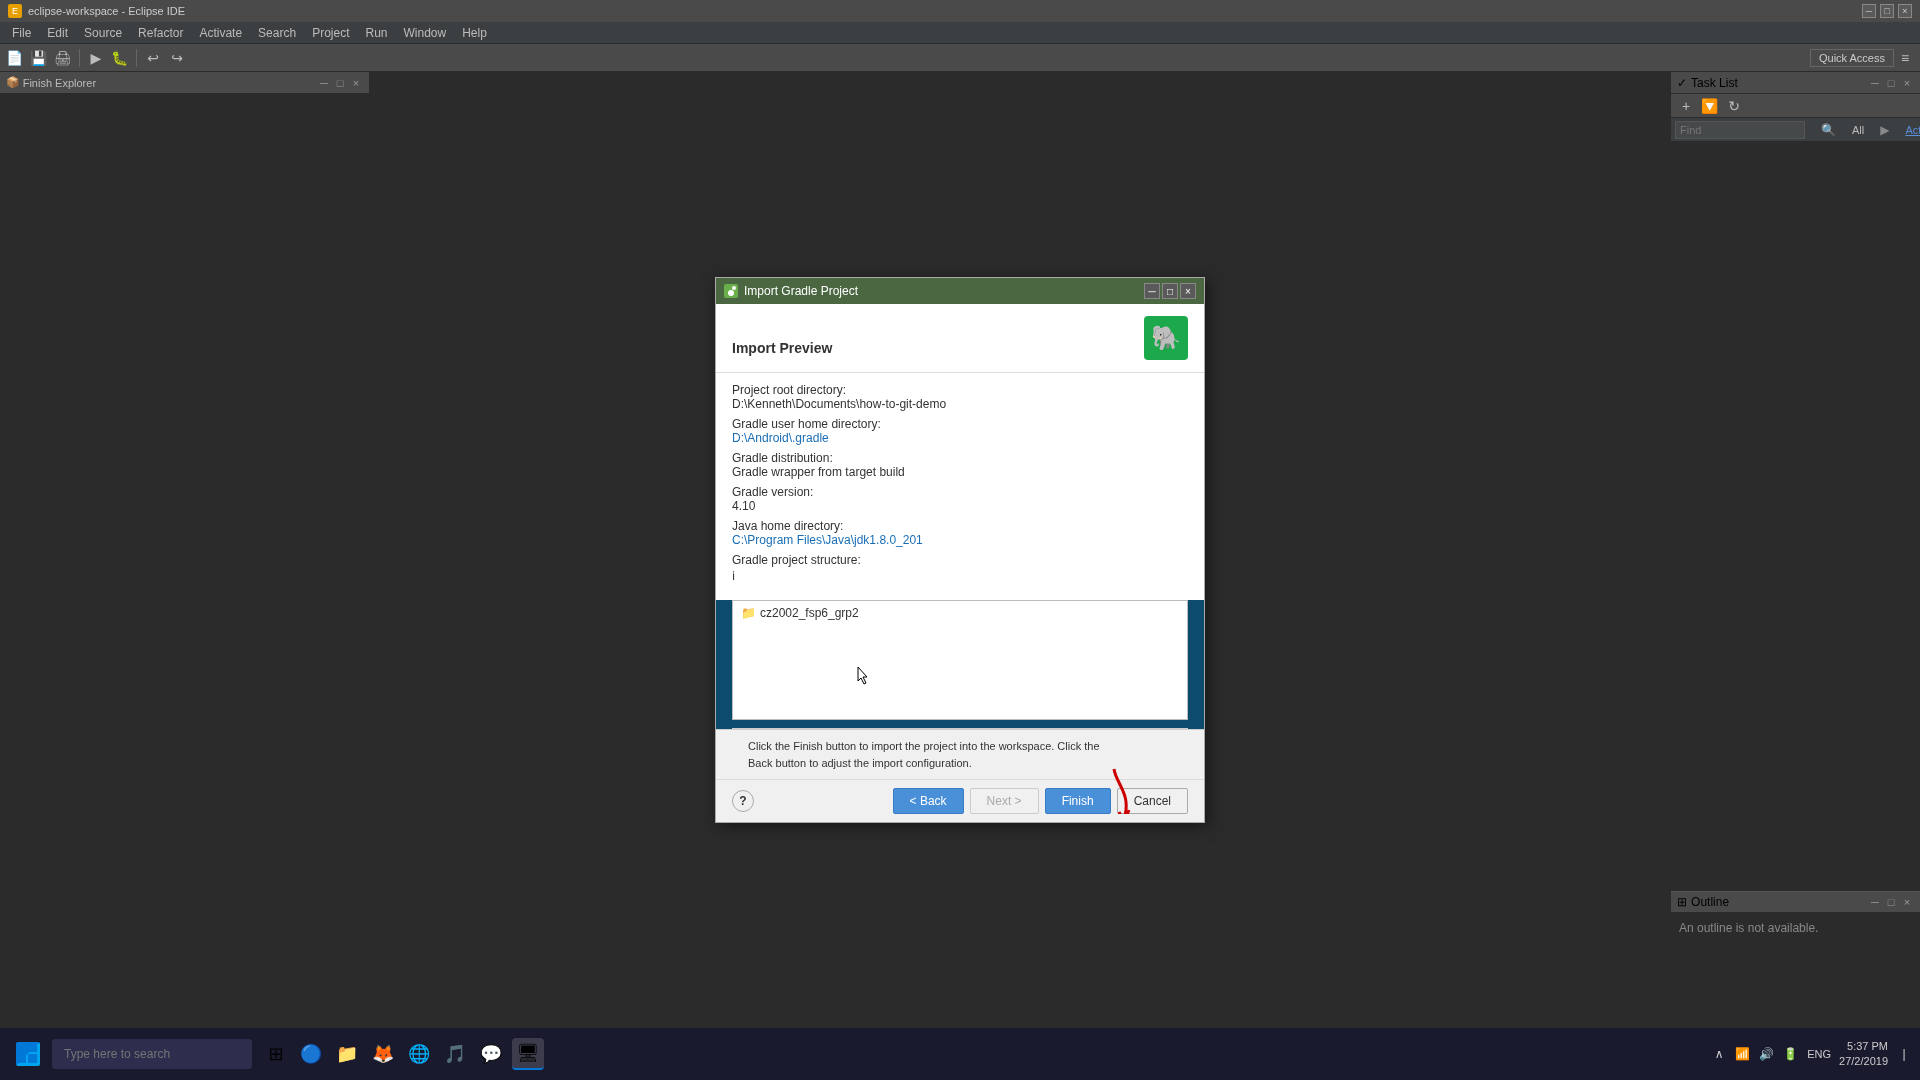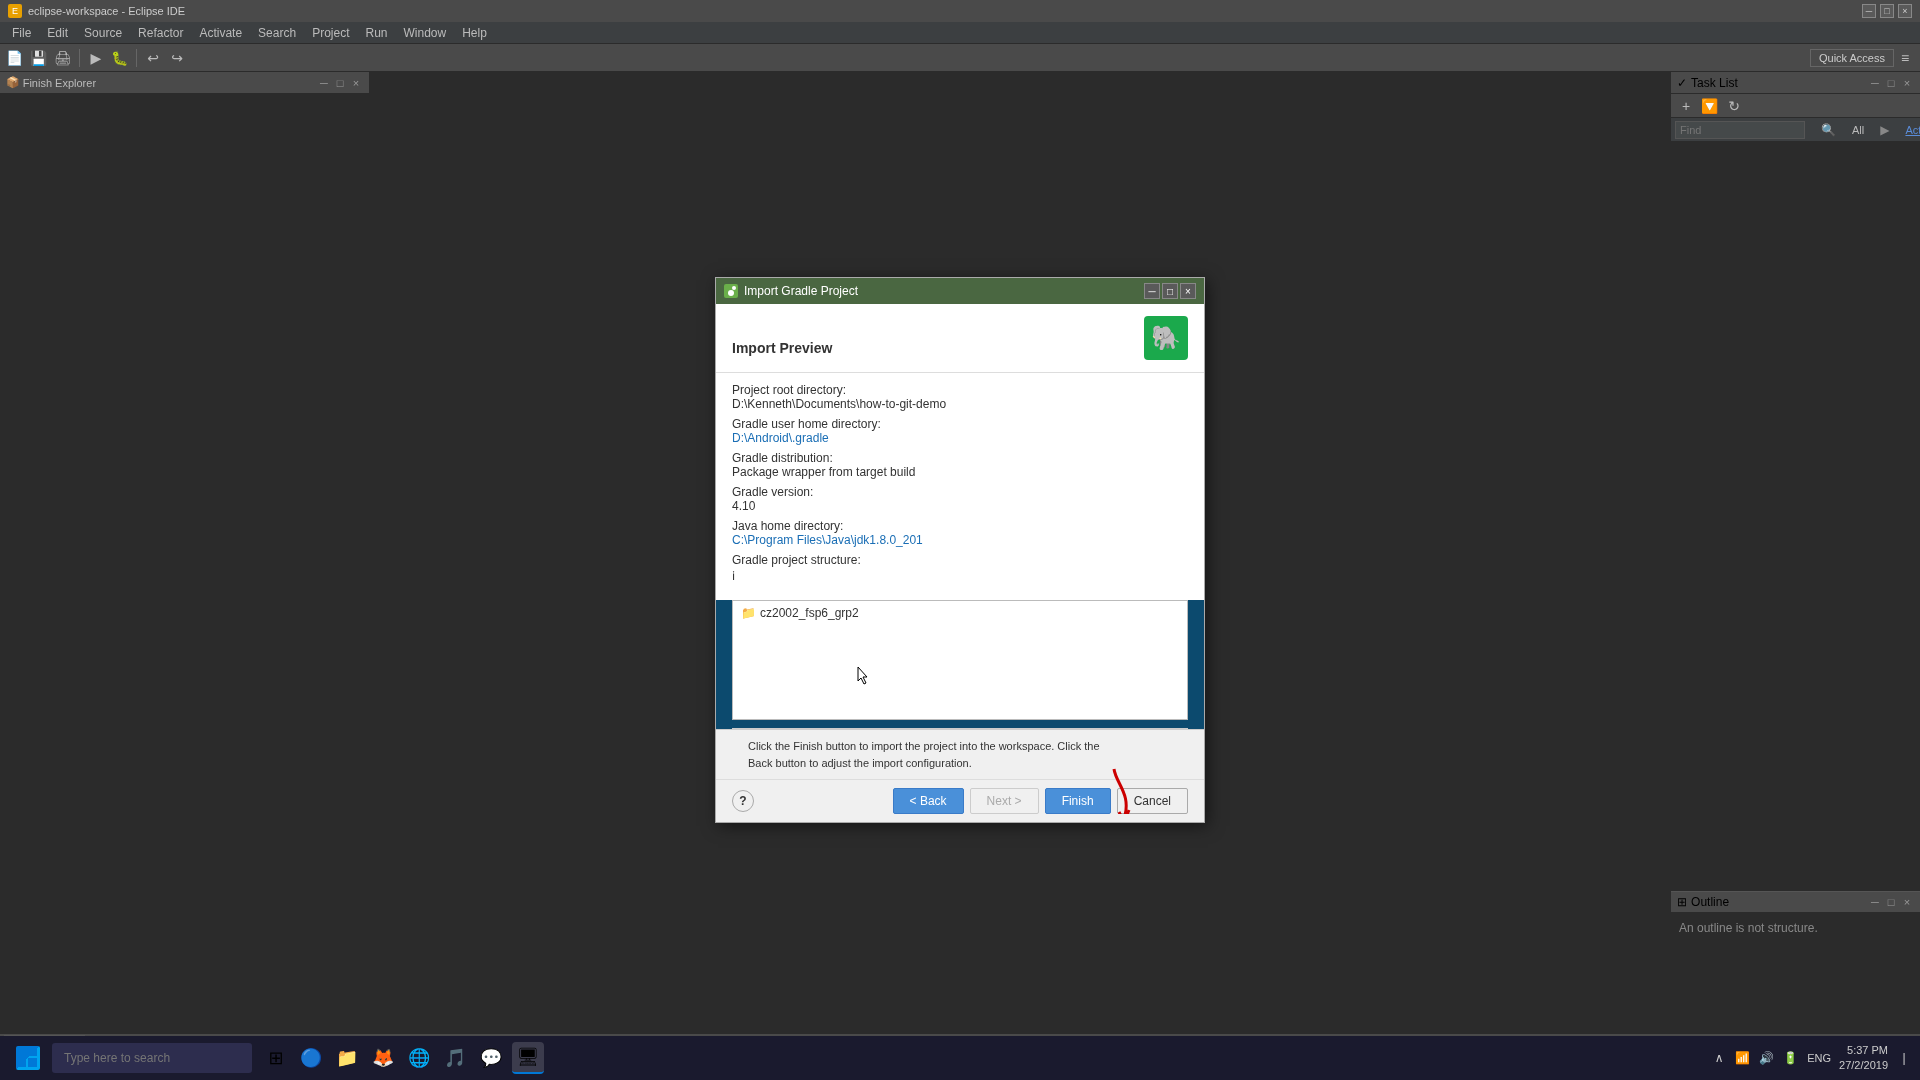--- a/index.html
+++ b/index.html
@@ -292,21 +292,21 @@
     }
     .console-line {
       color: #bbb;
       font-size: 11px;
       font-family: 'Consolas', monospace;
       line-height: 1.5;
     }
 
     
     #taskbar {
-      height: 44px;
+      height: 52px;
       background: #1a1a2e;
       display: flex;
       align-items: center;
       padding: 16px 8px;
       position: absolute;
       bottom: 0;
       left: 0;
       right: 0;
     }
     #taskbar-start {
@@ -663,21 +663,21 @@
     <div id="outline-header">
       <span>⊞</span>
       <span>Outline</span>
       <div class="panel-header-controls">
         <span class="panel-ctrl-btn">─</span>
         <span class="panel-ctrl-btn">□</span>
         <span class="panel-ctrl-btn">×</span>
       </div>
     </div>
     <div id="outline-content">
-      <span>An outline is not structure.</span>
+      <span>An outline is not available.</span>
     </div>
   </div>
 
 </div>
 
 <div id="bottom-area">
   <div id="bottom-tabs">
     <div class="bottom-tab active">
       <span>⚠</span>
       <span>Problems</span>
@@ -735,21 +735,21 @@
       <div class="field-row">
         <span class="field-label">Project root directory:</span>
         <span class="field-value">D:\Kenneth\Documents\how-to-git-demo</span>
       </div>
       <div class="field-row">
         <span class="field-label">Gradle user home directory:</span>
         <span class="field-value blue">D:\Android\.gradle</span>
       </div>
       <div class="field-row">
         <span class="field-label">Gradle distribution:</span>
-        <span class="field-value">Package wrapper from target build</span>
+        <span class="field-value">Gradle wrapper from target build</span>
       </div>
       <div class="field-row">
         <span class="field-label">Gradle version:</span>
         <span class="field-value">4.10</span>
       </div>
       <div class="field-row">
         <span class="field-label">Java home directory:</span>
         <span class="field-value blue">C:\Program Files\Java\jdk1.8.0_201</span>
       </div>
       <div class="field-row">

